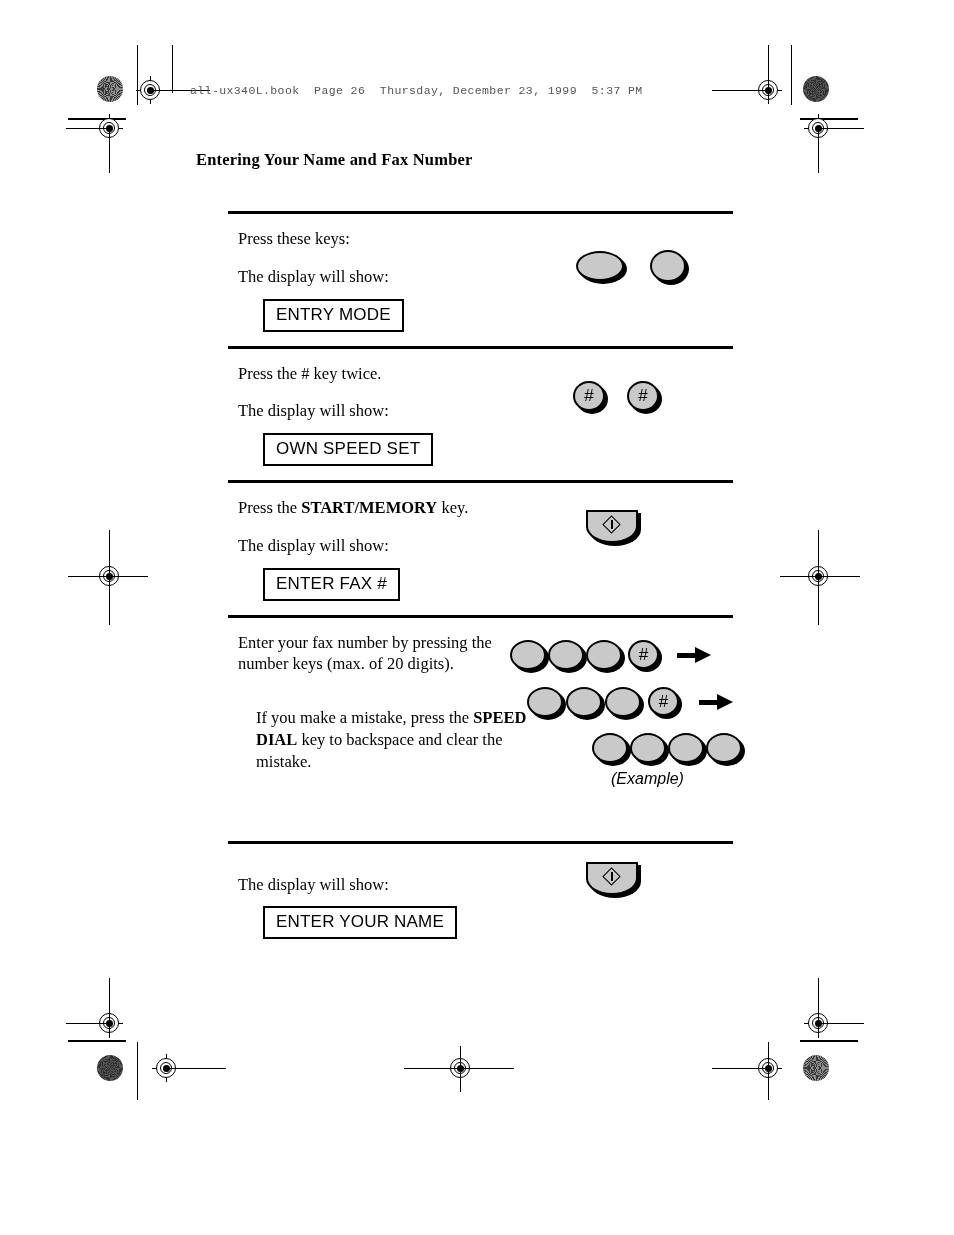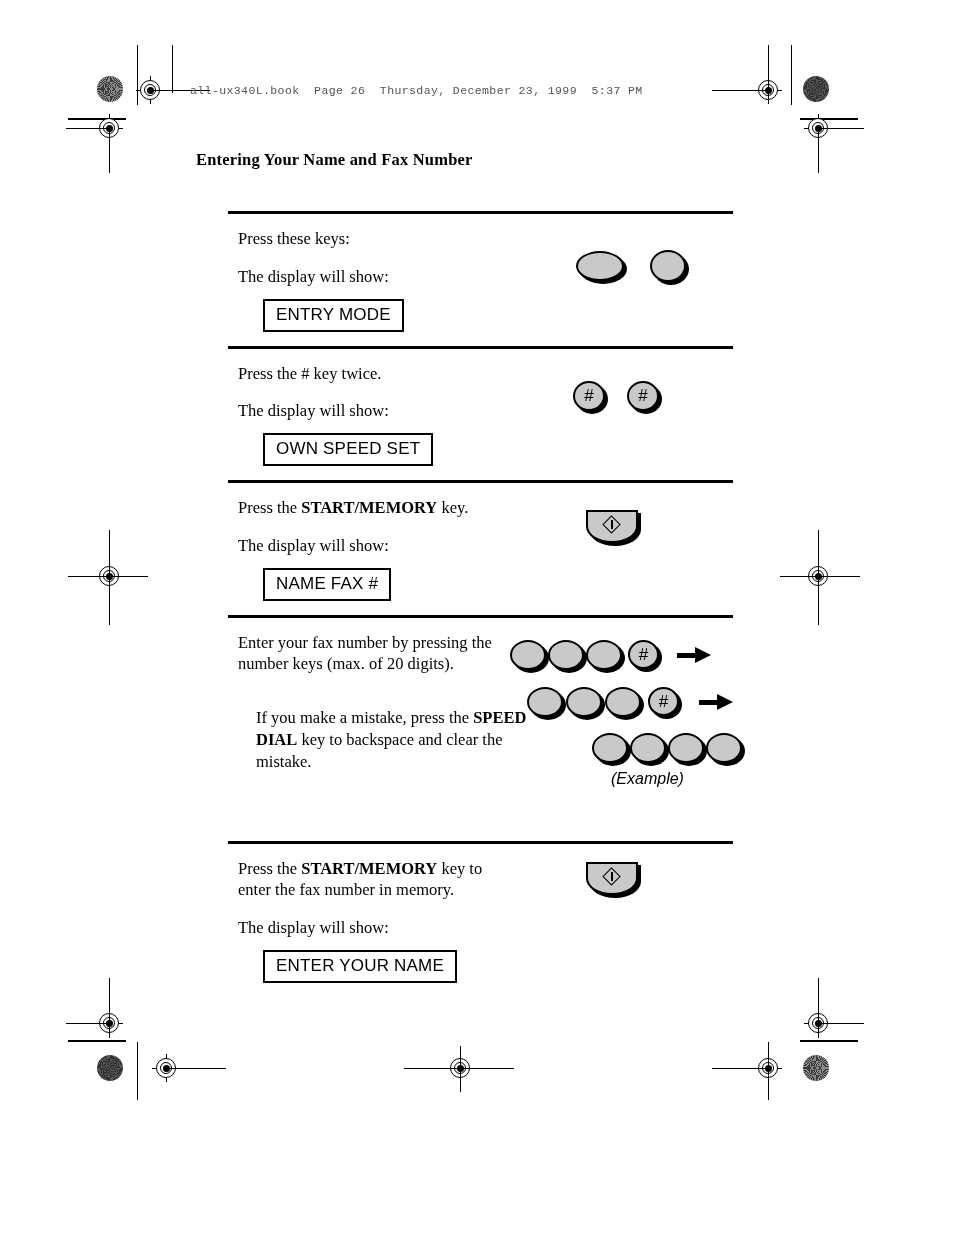--- a/index.html
+++ b/index.html
@@ -461,21 +461,21 @@
       </div>
     </div>
 
     <div class="rule"></div>
     <div class="step">
       <div class="step-inner">
         <div class="txt"><span>Press the </span><b>START/MEMORY</b><span> key.</span></div>
         <div class="gap-m"></div>
         <div class="txt">The display will show:</div>
         <div class="gap-s"></div>
-        <div class="lcd">NAME FAX #</div>
+        <div class="lcd">ENTER FAX #</div>
 
         <div class="keyrow" style="left:358px; top:27px;">
           <span class="startkey" style="display:inline-block;">
             <span class="shadow"></span>
             <span class="face"></span>
             <span class="diamond"></span>
             <span class="bar"></span>
           </span>
         </div>
       </div>
@@ -512,21 +512,20 @@
           <span class="key" style="width:36px; height:30px;"><span class="shadow"></span><span class="face"></span></span>
         </div>
 
         <div class="caption" style="left:383px; top:152px;">(Example)</div>
       </div>
     </div>
 
     <div class="rule"></div>
     <div class="step">
       <div class="step-inner" style="min-height:120px;">
-        <div class="txt" style="width:278px;"><span>Press the </span><b>START/MEMORY</b><span> key to enter the fax number in memory.</span></div>
         <div class="gap-m"></div>
         <div class="txt">The display will show:</div>
         <div class="gap-s"></div>
         <div class="lcd">ENTER YOUR NAME</div>
 
         <div class="keyrow" style="left:358px; top:18px;">
           <span class="startkey" style="display:inline-block;">
             <span class="shadow"></span>
             <span class="face"></span>
             <span class="diamond"></span>

